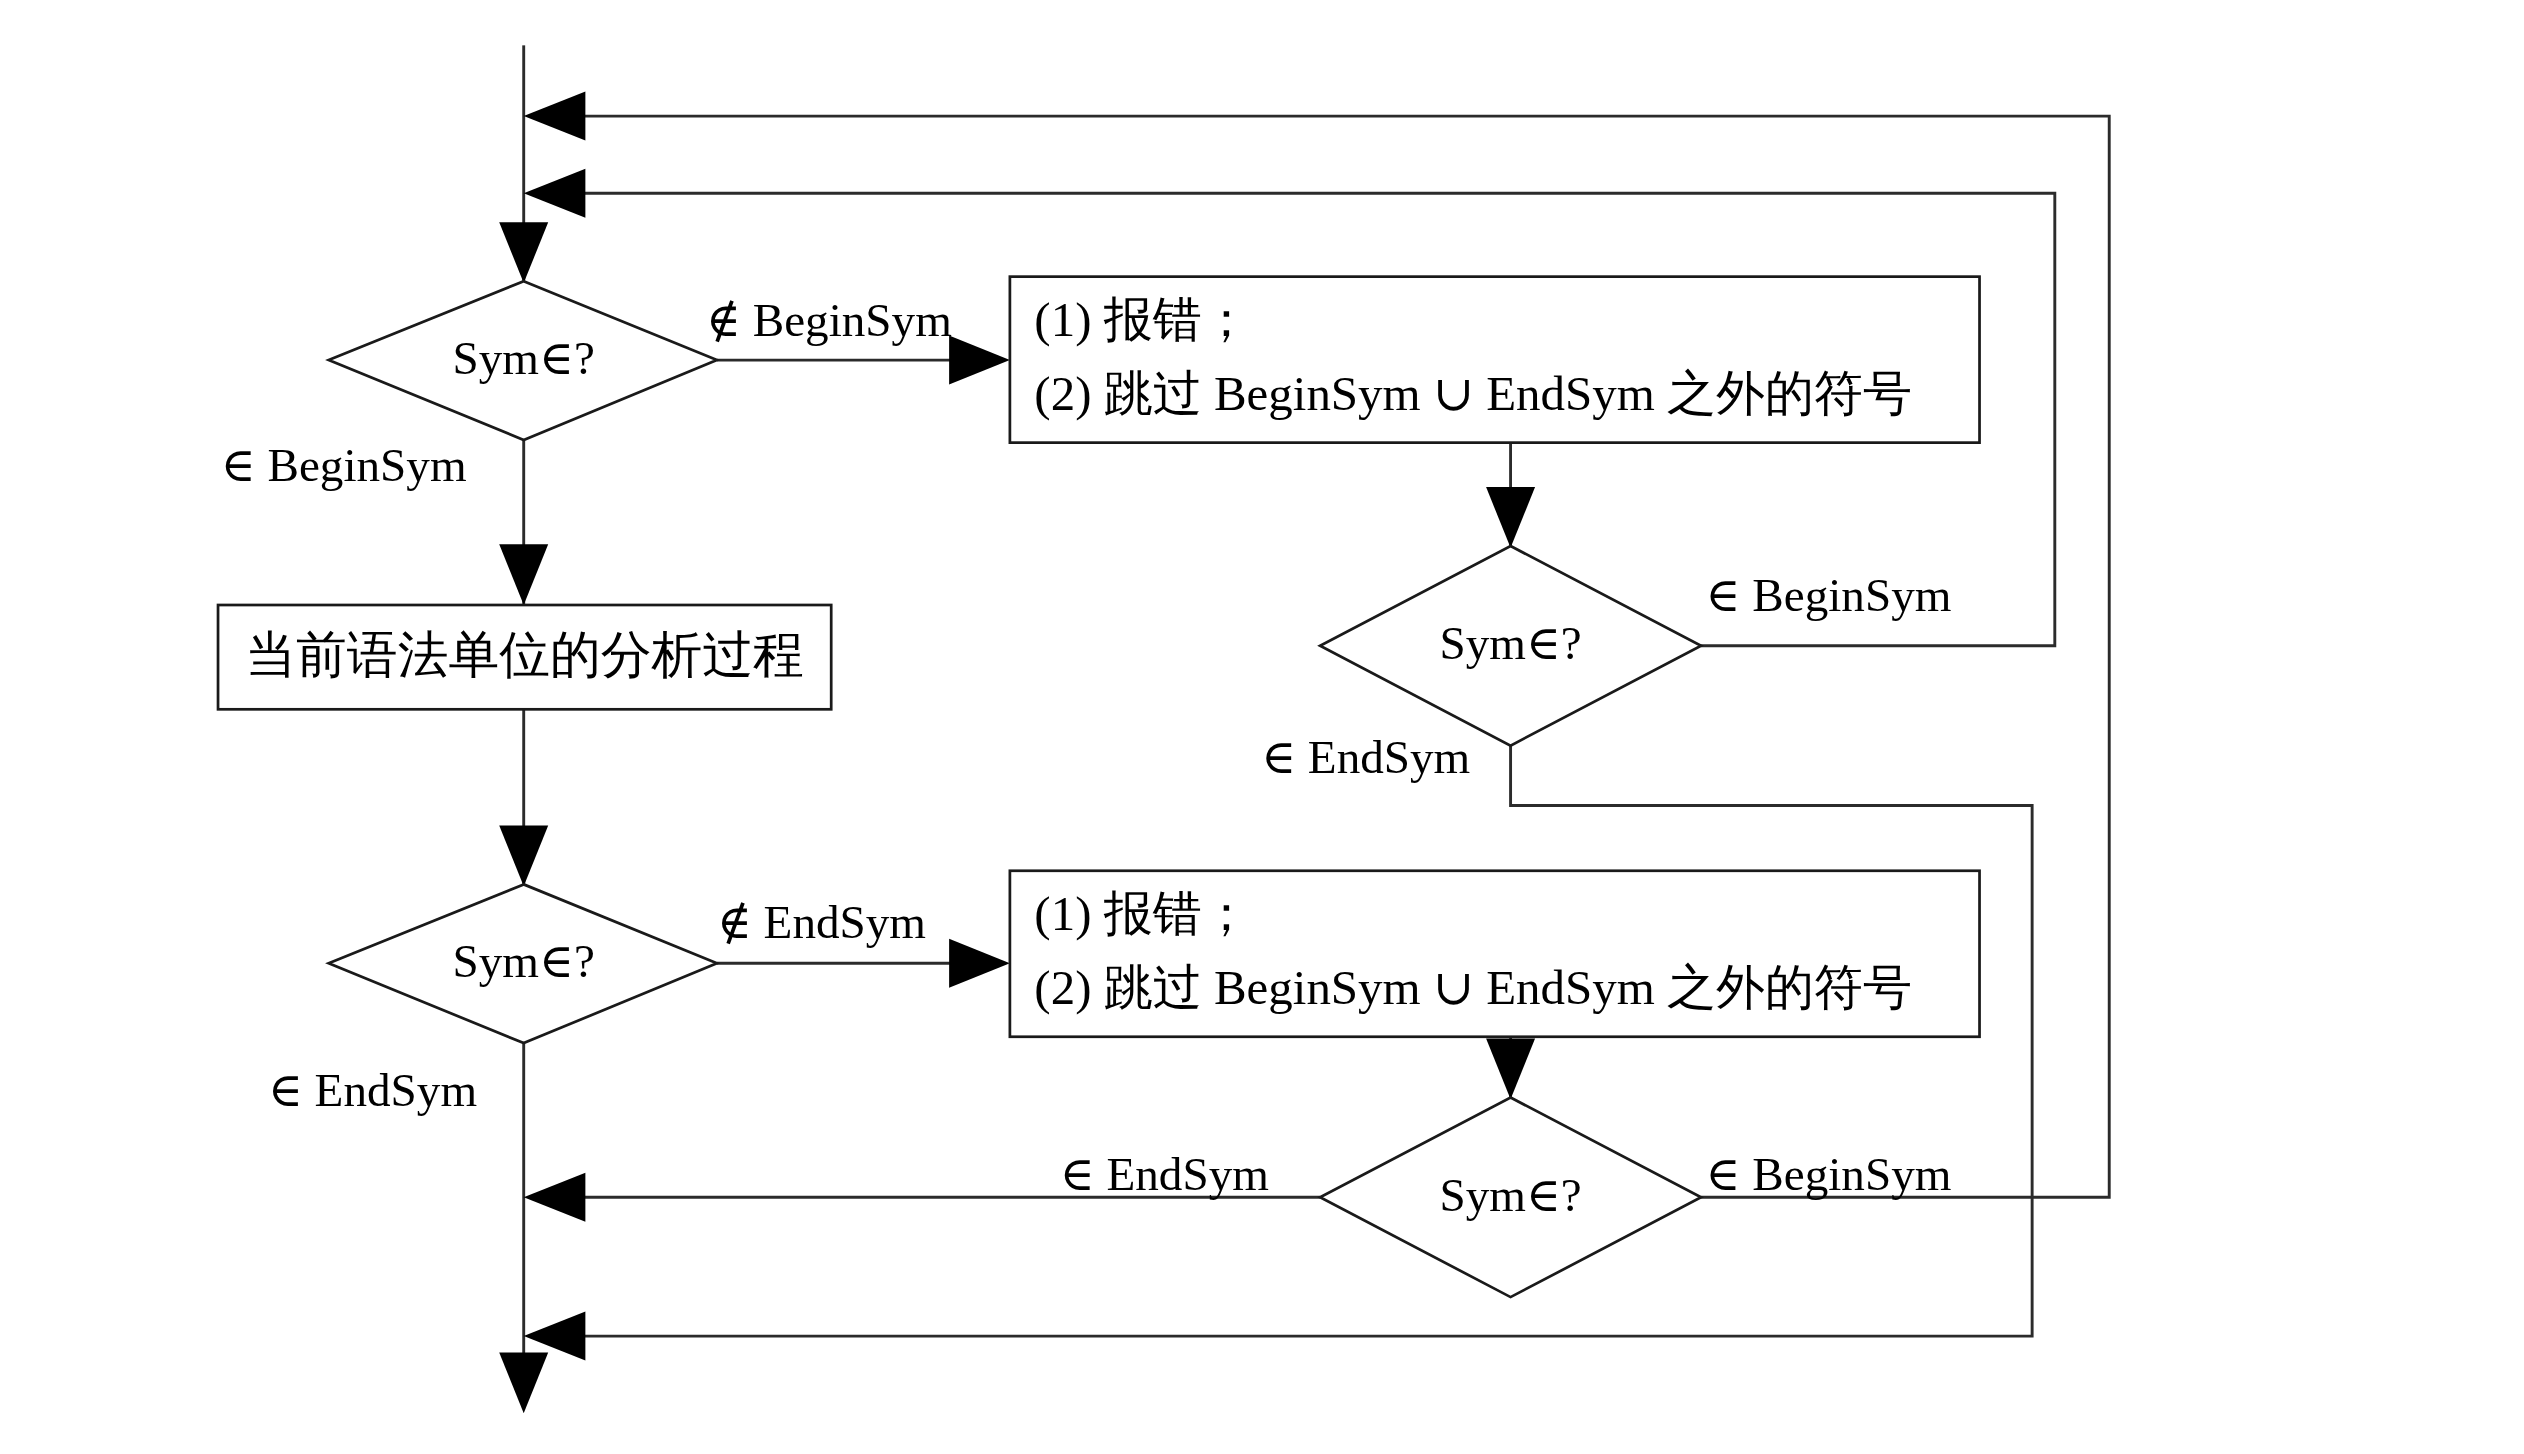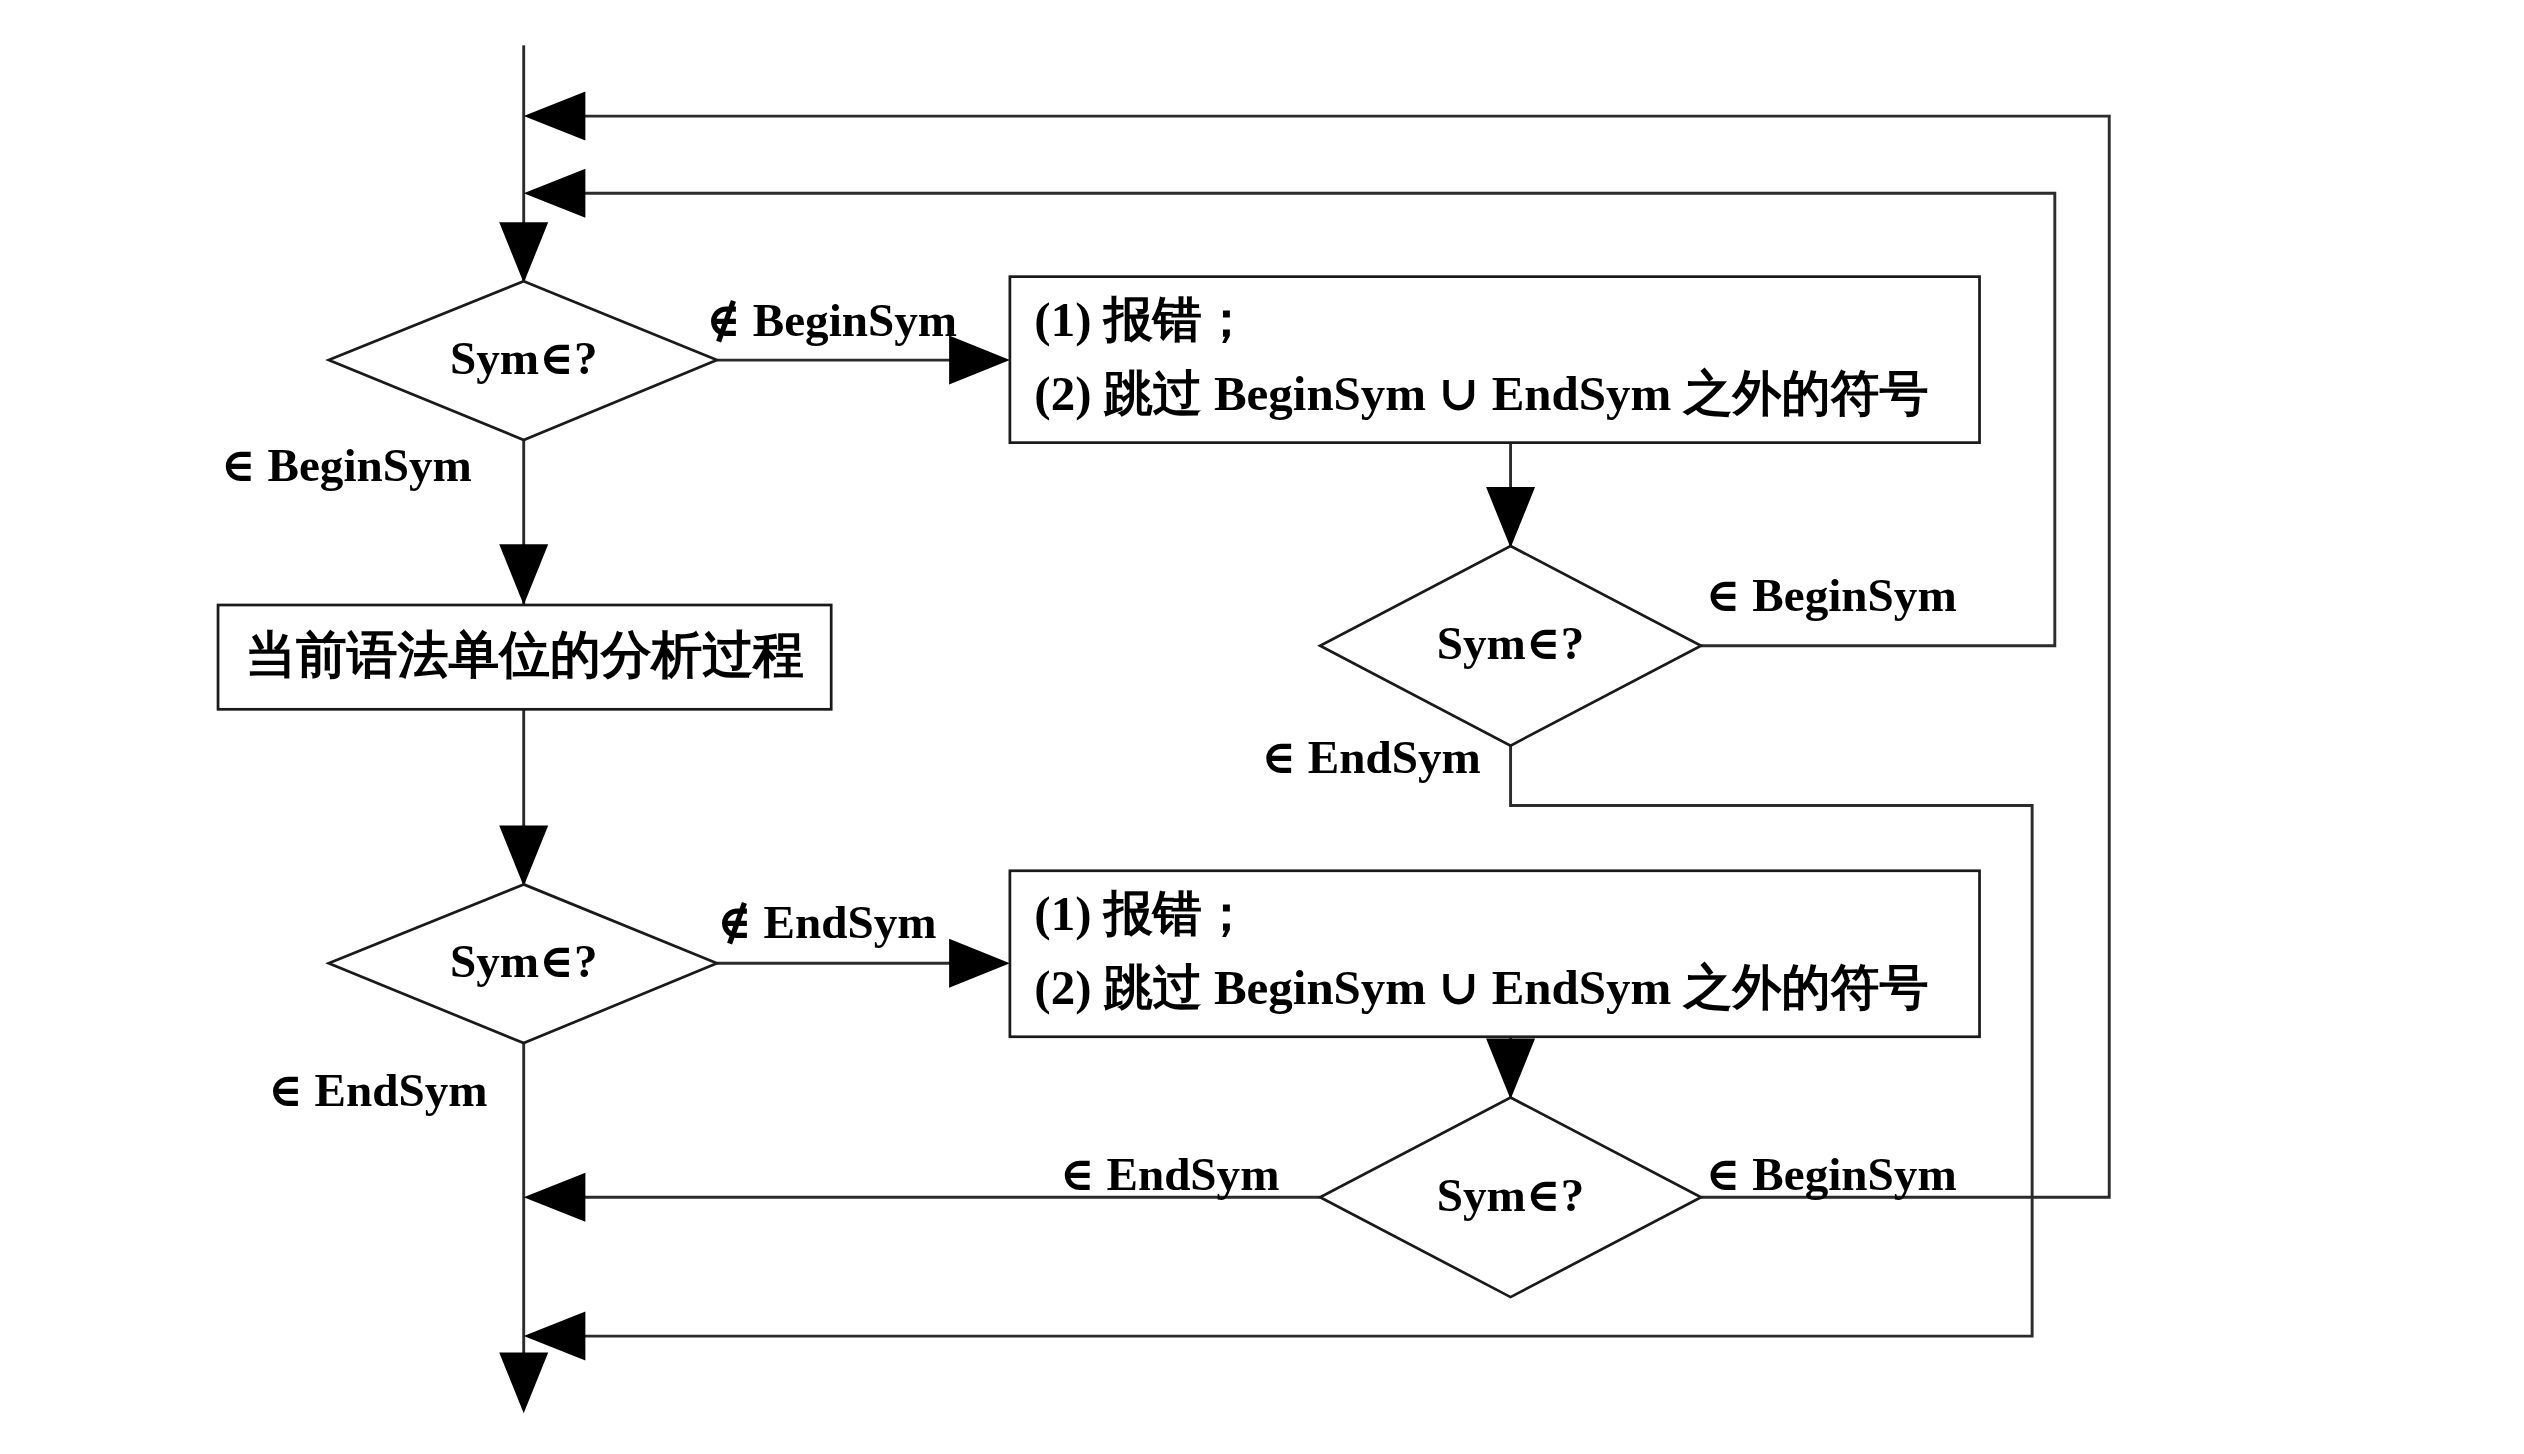--- a/index.html
+++ b/index.html
@@ -10,21 +10,20 @@
   }
   body {
     font-family: "Liberation Serif", "DejaVu Serif", serif;
   }
   #canvas {
     position: relative;
     width: 2525px;
     height: 1454px;
     background: #ffffff;
     overflow: hidden;
-    font-weight: bold;
   }
   #flow-svg {
     position: absolute;
     left: 0;
     top: 0;
     width: 2525px;
     height: 1454px;
   }
   .edge {
     stroke: #2b2b2b;

